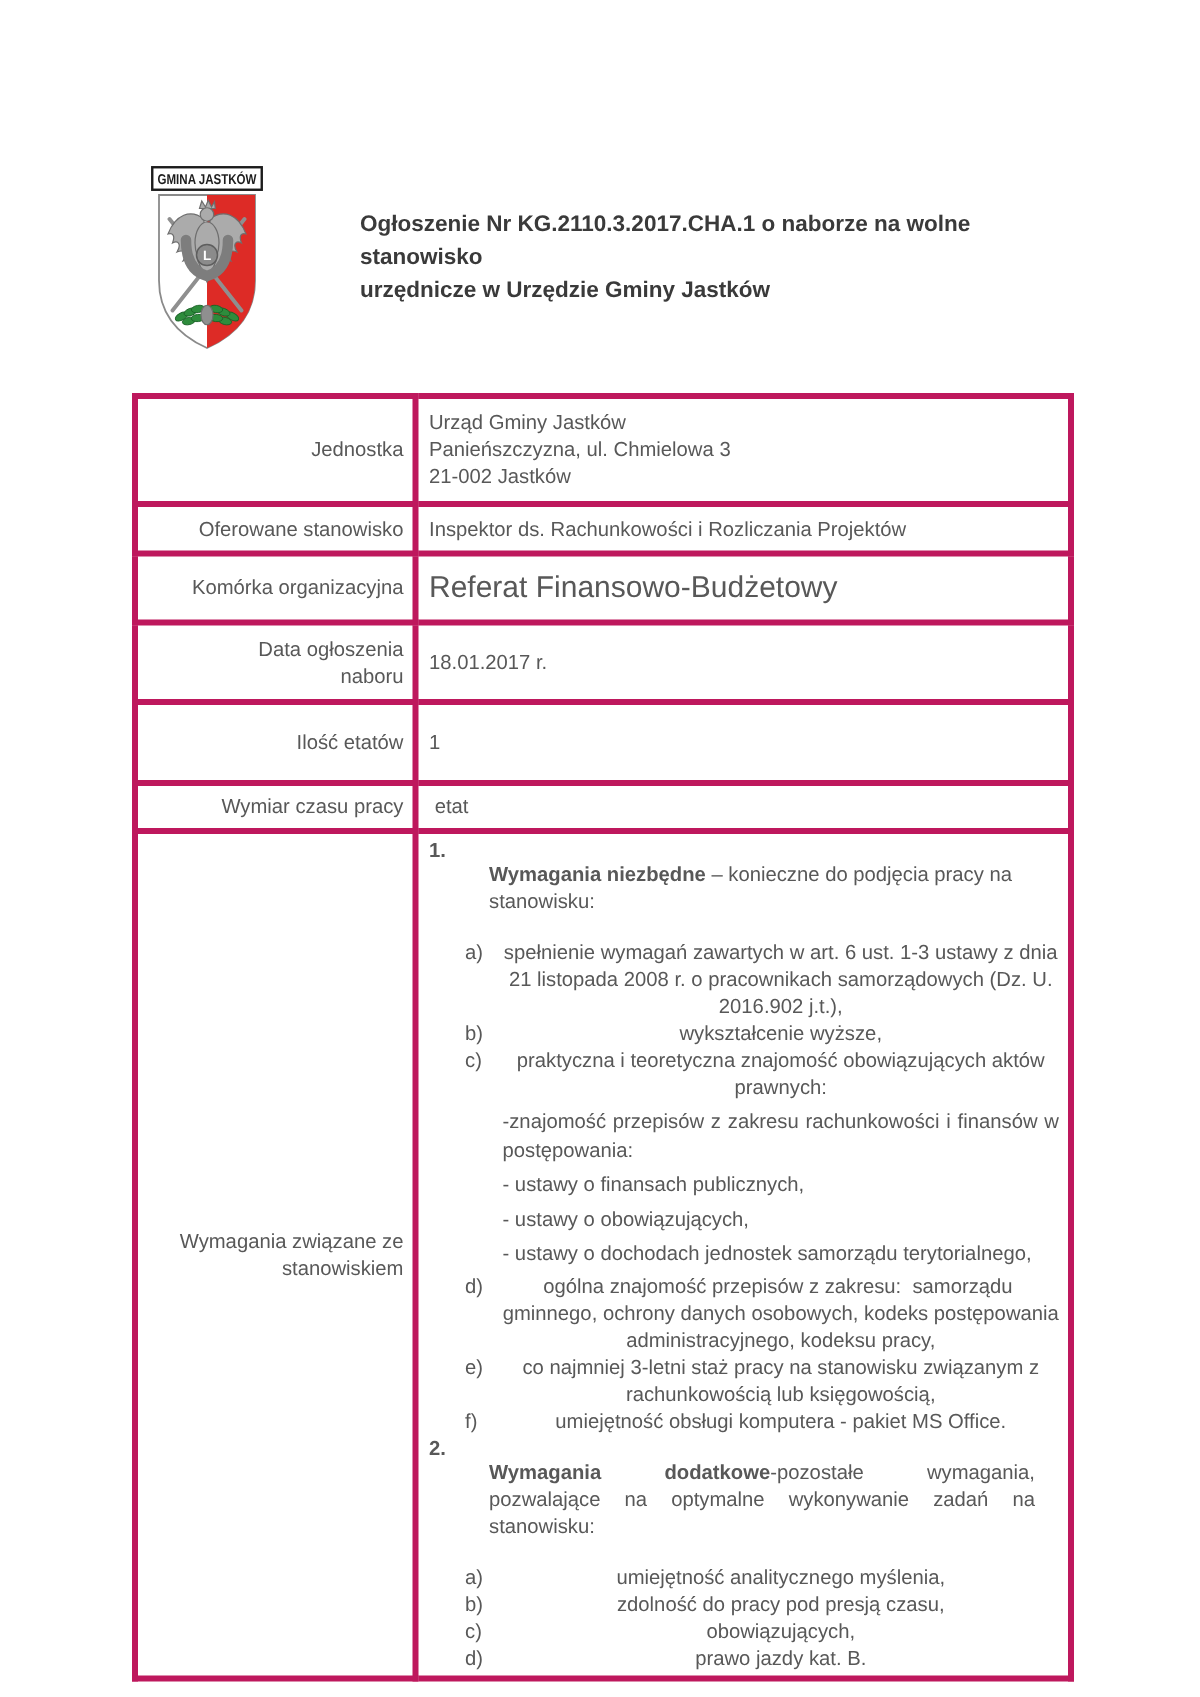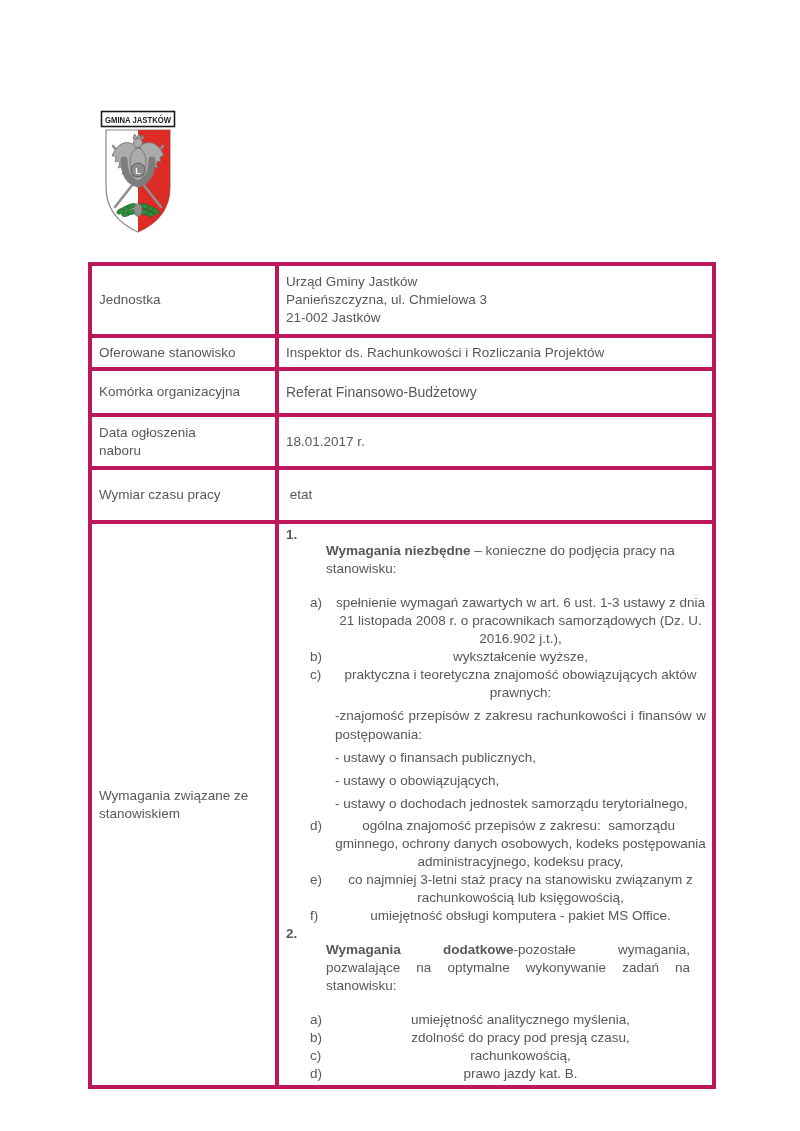--- a/index.html
+++ b/index.html
@@ -17,23 +17,23 @@
   
   .info-table{
     position:absolute;left:88px;top:262px;width:624px;
     border-collapse:collapse;table-layout:fixed;
     font-size:13.5px;color:#585858;
   }
   .info-table td{
     border:4px solid #be185d;vertical-align:middle;
     padding:2px 6px 2px 7px;line-height:18px;
   }
-  .label-cell{white-space:pre-line;}
+  .label-cell{white-space:pre-line;text-align:right;}
   .value-cell{white-space:pre-line;}
-  .value-cell.large{font-size:14px;}
+  .value-cell.large{font-size:20px;}
   .info-table tr:nth-child(1) td{height:64px;}
   .info-table tr:nth-child(2) td{height:25px;}
   .info-table tr:nth-child(3) td{height:38px;}
   .info-table tr:nth-child(4) td{height:45px;}
   .info-table tr:nth-child(5) td{height:46px;}
   .info-table tr:nth-child(6) td{height:24px;}
   .info-table tr:nth-child(7) td{height:20px;}
   
   .req-cell{vertical-align:top;padding:4px 7px 6px 29px;line-height:18px;}
   .sec{display:flex;align-items:flex-start;}
@@ -91,20 +91,24 @@
       <ellipse cx="48" cy="96" rx="4.5" ry="2.4" transform="rotate(10 48 96)"></ellipse>
       <ellipse cx="54" cy="104" rx="4.5" ry="2.4" transform="rotate(14 54 104)"></ellipse>
       <ellipse cx="48" cy="102" rx="4.5" ry="2.4" transform="rotate(6 48 102)"></ellipse>
     </g>
     <ellipse cx="42" cy="100" rx="4" ry="6.5" fill="#8f8f8f" stroke="#6e6e6e" stroke-width="0.8"></ellipse>
 
     <rect x="5.5" y="1.5" width="73" height="15" fill="#ffffff" stroke="#1c1c1c" stroke-width="1.6"></rect>
     <text x="42" y="12.6" text-anchor="middle" font-size="9.5" font-weight="bold" fill="#1c1c1c" font-family="Liberation Sans, DejaVu Sans, sans-serif" textLength="66" lengthAdjust="spacingAndGlyphs">GMINA JASTKÓW</text>
   </svg>
 
+  <div class="doc-title">
+    <span class="t-line">Ogłoszenie Nr KG.2110.3.2017.CHA.1 o naborze na wolne stanowisko</span>
+    <span class="t-line">urzędnicze w Urzędzie Gminy Jastków</span>
+  </div>
 
   <table class="info-table">
     <colgroup>
         <col style="width:187px">
         <col style="width:437px">
       </colgroup>
     <tbody id="table-body">
         <tr>
           <td class="label-cell">Jednostka</td>
           <td class="value-cell">Urząd Gminy Jastków
@@ -116,20 +120,24 @@
           <td class="value-cell">Inspektor ds. Rachunkowości i Rozliczania Projektów</td>
         </tr>
         <tr>
           <td class="label-cell">Komórka organizacyjna</td>
           <td class="value-cell large">Referat Finansowo-Budżetowy</td>
         </tr>
         <tr>
           <td class="label-cell">Data ogłoszenia
 naboru</td>
           <td class="value-cell">18.01.2017 r.</td>
+        </tr>
+        <tr>
+          <td class="label-cell">Ilość etatów</td>
+          <td class="value-cell">1</td>
         </tr>
         <tr>
           <td class="label-cell">Wymiar czasu pracy</td>
           <td class="value-cell">&nbsp;etat</td>
         </tr>
         <tr>
           <td class="label-cell">Wymagania związane ze
 stanowiskiem</td>
           <td class="req-cell">
             <div class="sec">
@@ -173,21 +181,21 @@
                 <div class="item">
                   <span class="item-marker">a)</span>
                   <div class="item-text">umiejętność analitycznego myślenia,</div>
                 </div>
                 <div class="item">
                   <span class="item-marker">b)</span>
                   <div class="item-text">zdolność do pracy pod presją czasu,</div>
                 </div>
                 <div class="item">
                   <span class="item-marker">c)</span>
-                  <div class="item-text">rachunkowością,</div>
+                  <div class="item-text">obowiązujących,</div>
                 </div>
                 <div class="item">
                   <span class="item-marker">d)</span>
                   <div class="item-text">prawo jazdy kat. B.</div>
                 </div>
               </div>
             </div>
           </td>
         </tr>
       </tbody>

